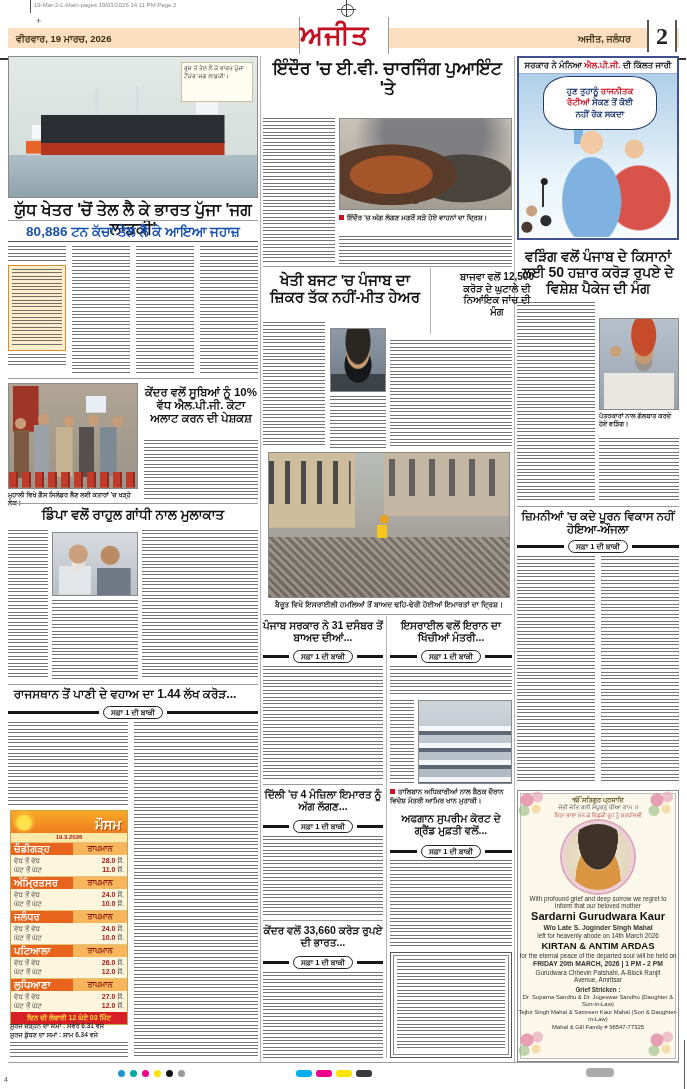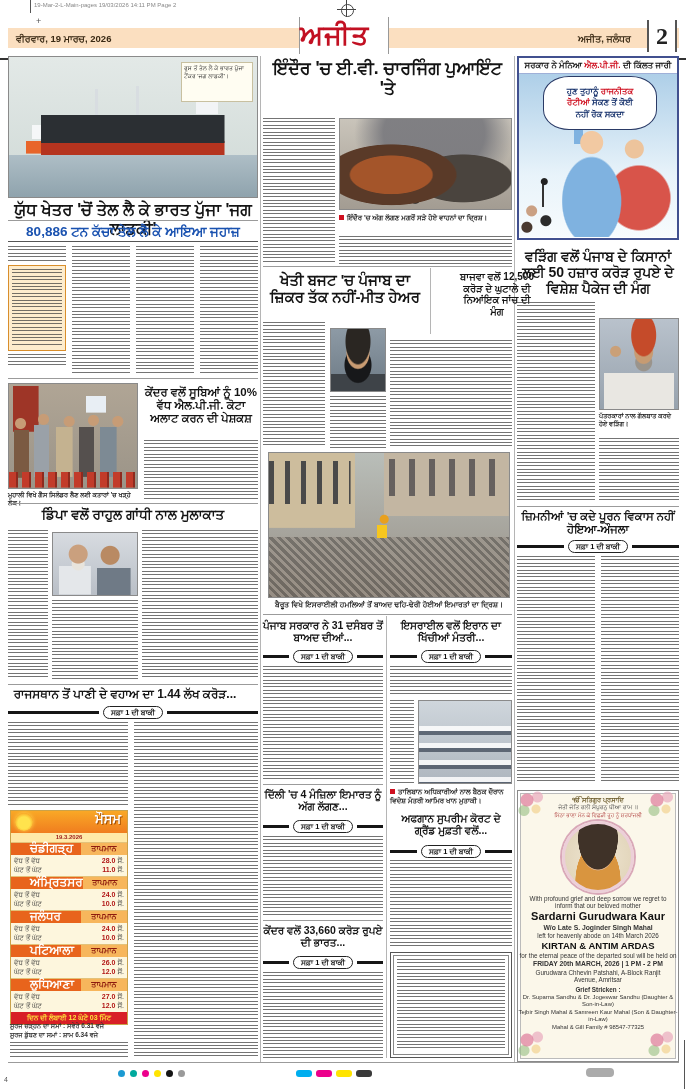--- a/index.html
+++ b/index.html
@@ -16,27 +16,27 @@
   .pillrow::before,.pillrow::after{content:"";flex:1;height:3px;background:#161616;}
   .pill{border:1px solid #222;border-radius:8px;font-size:7.5px;font-weight:bold;padding:0 7px;line-height:11px;background:#fff;white-space:nowrap;color:#111;}
   
   .band{position:absolute;left:8px;right:8px;top:28px;height:20px;background:#fbdfc0;}
   .masthead-box{position:absolute;left:299px;top:17px;width:88px;height:37px;background:#fff;border-left:1.5px solid #999;border-right:1.5px solid #999;display:flex;align-items:center;justify-content:flex-start;}
   .masthead{color:#c21022;font-size:27px;font-weight:bold;letter-spacing:1px;}
   .pageno-box{position:absolute;right:10px;top:20px;width:26px;height:32px;background:#fff;border-left:2px solid #555;border-right:2px solid #555;display:flex;align-items:center;justify-content:center;}
   .pageno{font-family:"Liberation Serif",serif;font-size:24px;font-weight:bold;color:#222;}
   
   .wbox{position:absolute;left:10px;top:810px;width:118px;border:1px solid #caa24a;background:#fdf6dd;box-sizing:border-box;}
-  .whead{height:22px;background:linear-gradient(180deg,#f9a826,#f07d1f);display:flex;align-items:flex-start;justify-content:flex-end;padding:0 6px;gap:6px;}
+  .whead{height:22px;background:linear-gradient(180deg,#f9a826,#f07d1f);display:flex;align-items:flex-end;justify-content:flex-end;padding:0 6px;gap:6px;}
   .wtitle{color:#fff;font-size:13px;font-weight:bold;text-shadow:1px 1px 0 #a04d00;}
   .sun{position:absolute;left:4px;top:2px;width:18px;height:18px;border-radius:50%;background:radial-gradient(circle at 50% 55%,#ffe34d 0 45%,#f9a826 75%);box-shadow:0 0 4px #ffd34d;}
   .wdate{height:9px;background:#ffe9a8;color:#9b1c1c;font-size:6px;font-weight:bold;text-align:center;line-height:9px;}
   .wrow{border-top:1px solid #e3c27a;}
   .wrow-head{display:flex;height:12px;}
-  .wcity{flex:1.1;background:#e8641c;color:#fff;font-size:12px;font-weight:bold;line-height:12px;padding-left:19px;font-family:Liberation Mono, monospace;}
+  .wcity{flex:1.1;background:#e8641c;color:#fff;font-size:10px;font-weight:bold;line-height:12px;padding-left:3px;}
   .wtemp{flex:1;background:#f7b65c;color:#8d1a0e;font-size:8px;font-weight:bold;line-height:12px;text-align:center;}
   .wrow-body{padding:1px 3px 2px;}
   .wline{display:flex;justify-content:space-between;font-size:7px;color:#333;line-height:9px;}
   .wline b{color:#b01515;}
   .wfoot{height:12px;background:#d81f26;color:#ffe53b;font-size:7px;font-weight:bold;text-align:center;line-height:12px;}
   
   .cartoon-box{position:absolute;left:517px;top:56px;width:162px;height:184px;border:2px solid #41508f;box-sizing:border-box;background:#fff;}
   .cartoon-title{font-size:8.5px;font-weight:bold;text-align:center;color:#111;line-height:15px;border-bottom:1px solid #9fb0d8;white-space:nowrap;overflow:hidden;}
   .cartoon-title .red{color:#cf1020;}
   .scene{position:relative;width:100%;height:163px;

